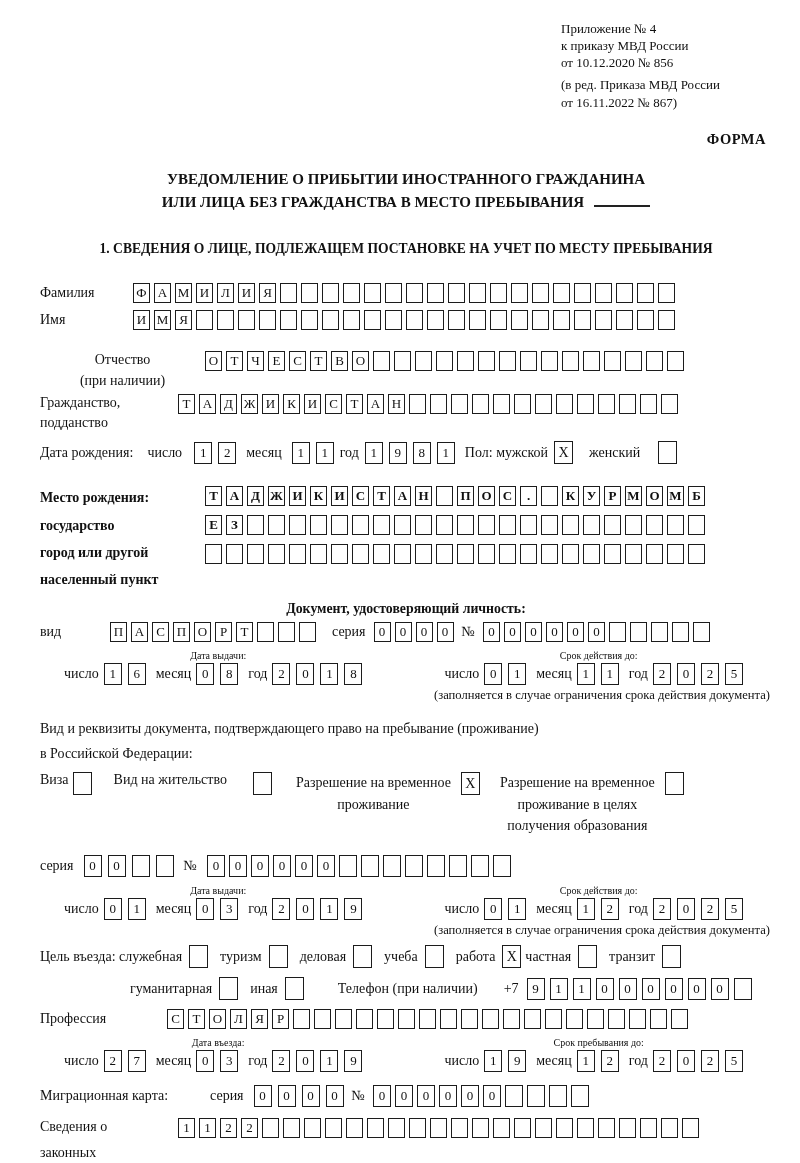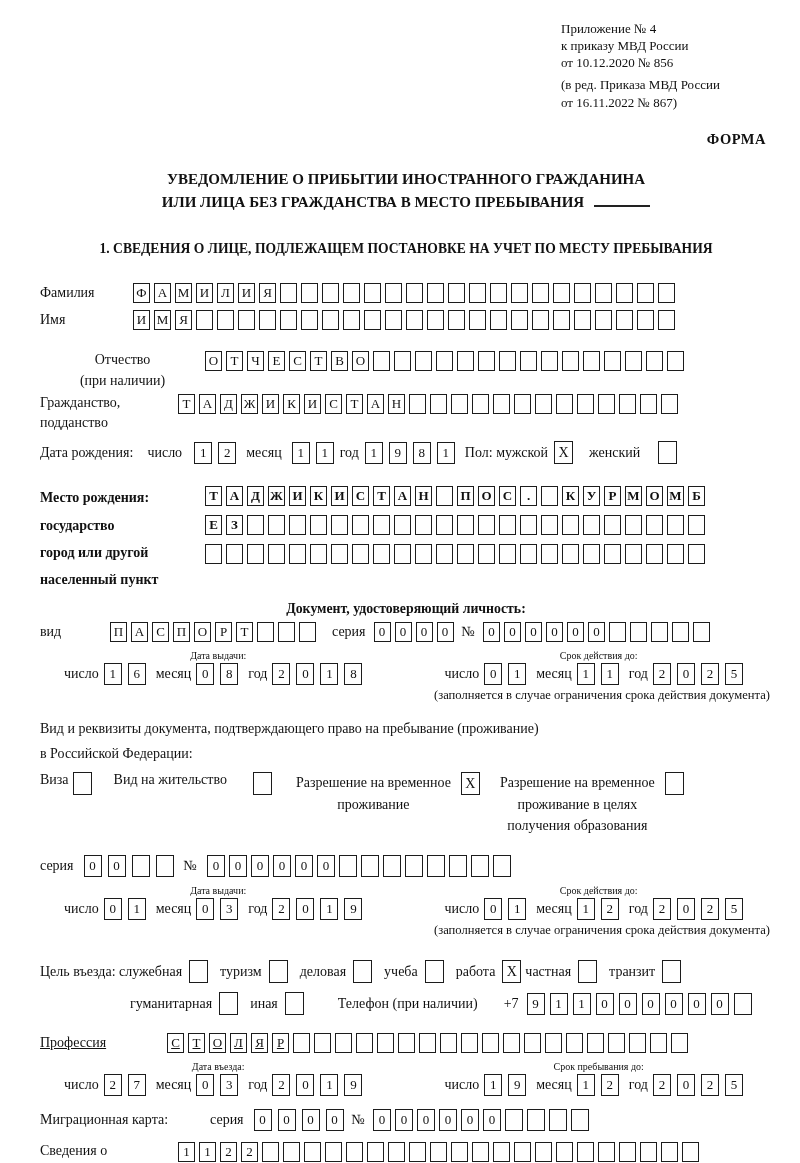--- a/index.html
+++ b/index.html
@@ -69,25 +69,25 @@
   .dg-row .dcells { margin-right:10px; }
   .note-right { text-align:right; font-size:12.6px; margin:3px 2px 0 0; }
 
   .intro { margin-top:13px; line-height:1.8; }
   .opts { display:flex; align-items:flex-start; margin-top:6px; }
   .opt { display:flex; align-items:flex-start; }
   .opt .checkbox { margin-left:10px; }
   .opt-text { text-align:center; line-height:1.55; }
 
   .r-series2 { margin-top:18px; }
-  .r-purpose { margin-top:22px; }
+  .r-purpose { margin-top:7px; }
   .r-purpose .checkbox, .r-purpose2 .checkbox { margin:0 12px 0 7px; }
   .r-purpose .checkbox.tight { margin-right:4px; }
   .r-purpose2 { margin-top:9px; }
-  .r-prof { margin-top:18px;text-decoration:underline; }
+  .r-prof { margin-top:9px; }
   .r-prof .lbl { width:127px; }
   .r-mig { margin-top:13px; }
 
   .reps { display:flex; margin-top:7px; }
   .reps .lbl-col { width:138px; line-height:1.85; flex:0 0 auto; }
   .reps .rows { display:flex; flex-direction:column; gap:9px; padding-top:4px; }
   .ml { flex:0 0 auto; }
 </style>
 </head>
 <body>

